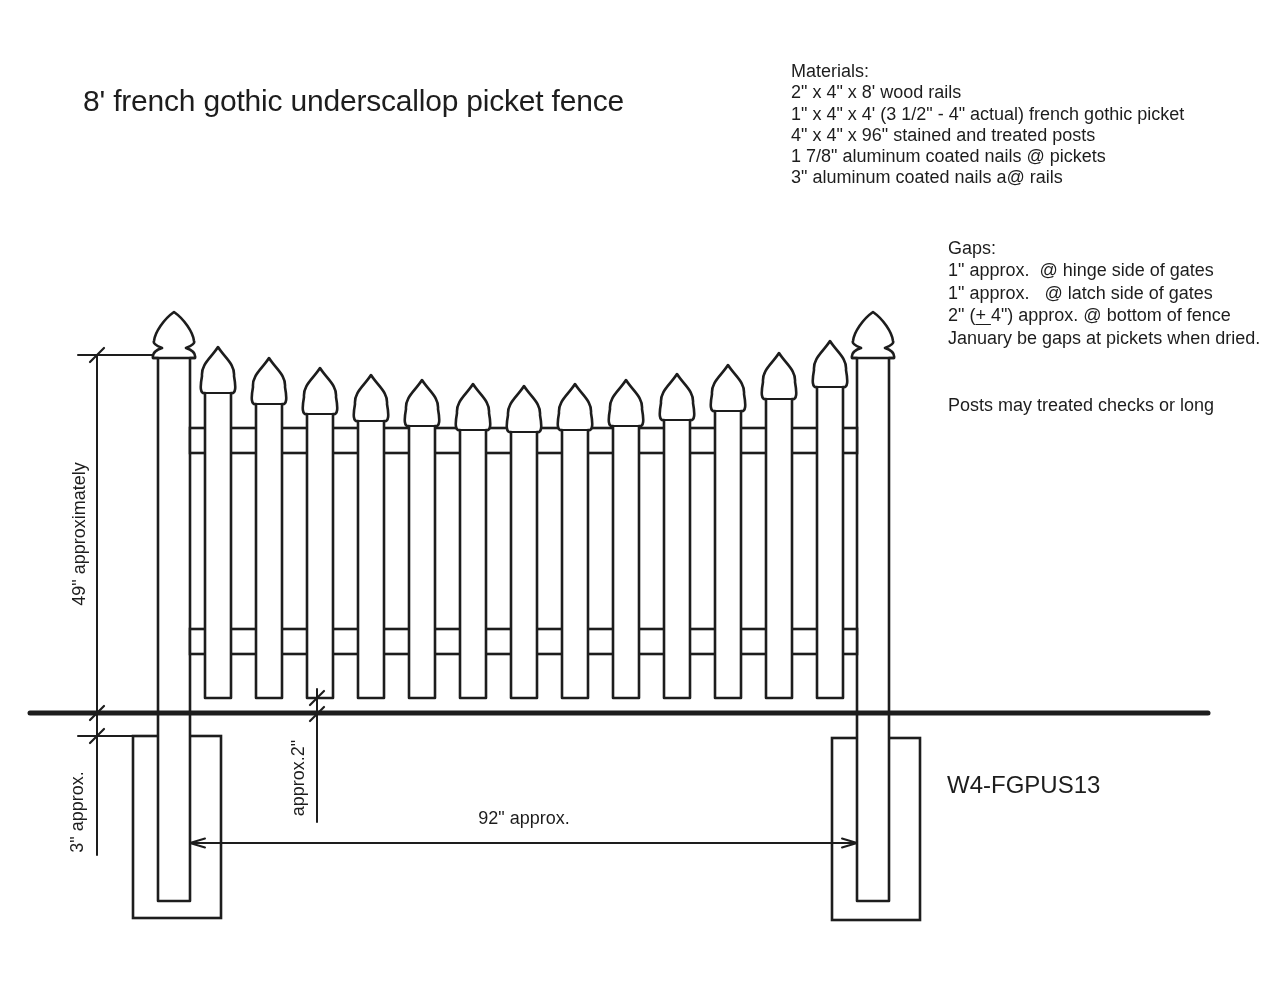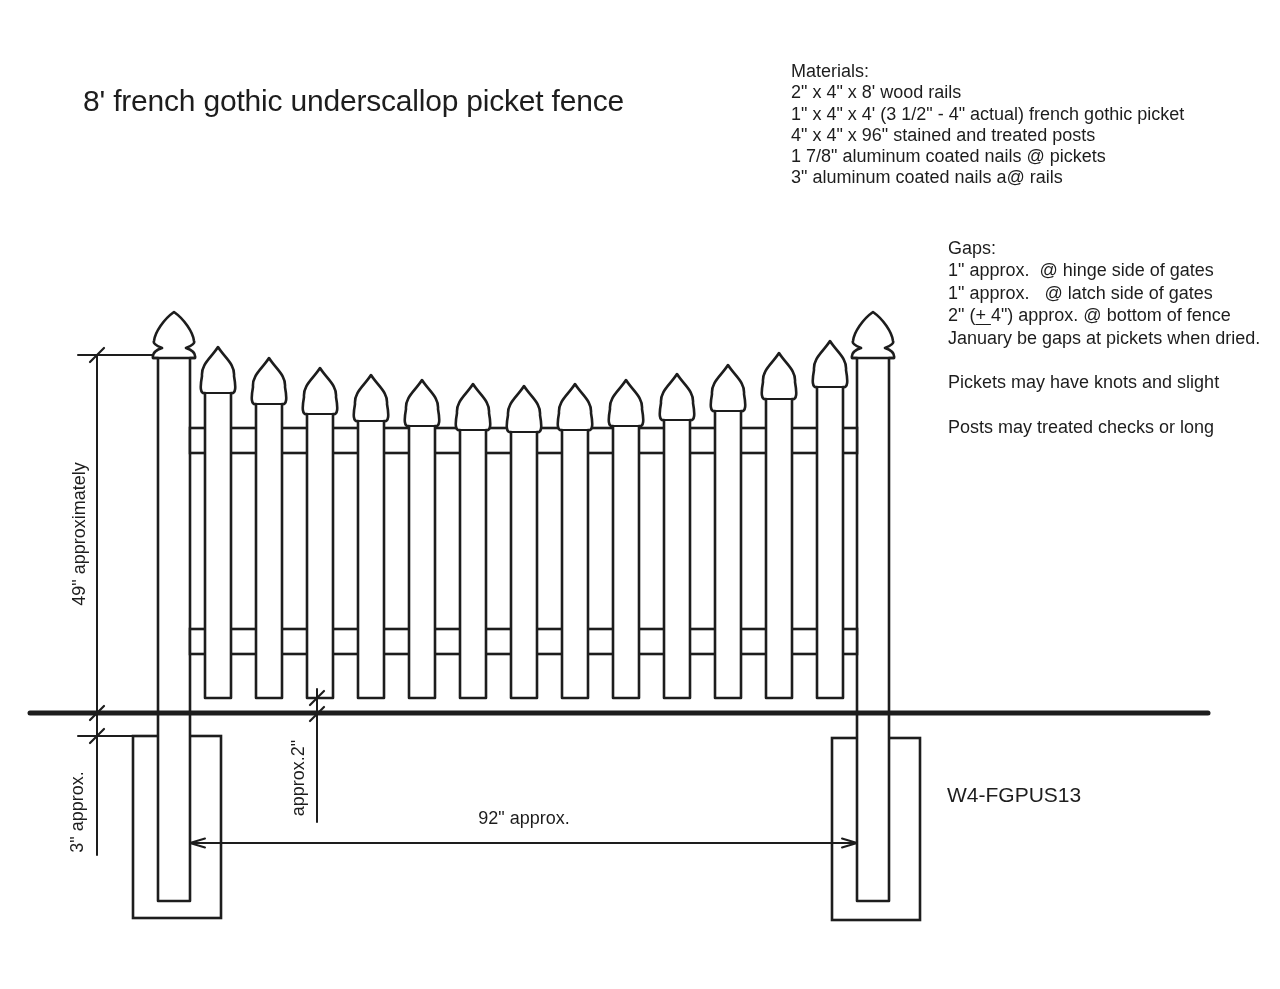--- a/index.html
+++ b/index.html
@@ -12,21 +12,21 @@
   .abs{position:absolute;}
   .drawing-title{left:83px;top:84px;font-size:30px;letter-spacing:-0.2px;white-space:nowrap;}
   .materials{left:791px;top:61px;font-size:18px;line-height:21.3px;}
   .gaps{left:905px;top:237px;font-size:18px;line-height:22.4px;margin-left:43px;}
   .tline{white-space:pre;}
   .spacer{height:22.4px;}
   .u{ text-decoration:underline;text-underline-offset:3px;white-space:pre;}
   .vlabel{position:absolute;transform:translate(-50%,-50%) rotate(-90deg);
           white-space:nowrap;font-size:18px;}
   .hdim-label{left:524px;top:808px;transform:translateX(-50%);font-size:18px;white-space:nowrap;}
-  .part-number{left:947px;top:771px;font-size:21px;white-space:nowrap;margin-top:12px;}
+  .part-number{left:947px;top:771px;font-size:24px;white-space:nowrap;}
 </style>
 </head>
 <body>
 
 <div id="canvas">
 
   <svg id="fence-svg" width="1280" height="989" viewBox="0 0 1280 989">
       <rect x="133" y="736" width="88" height="182" fill="#fff" stroke="#1d1d1d" stroke-width="2.6"></rect>
       <rect x="832" y="738" width="88" height="182" fill="#fff" stroke="#1d1d1d" stroke-width="2.6"></rect>
       <path d="M 158 901 L 158 358 L 153 358
@@ -168,21 +168,20 @@
     <div class="tline">3" aluminum coated nails a@ rails</div>
   </div>
 
   <div class="abs gaps">
     <div class="tline">Gaps:</div>
     <div class="tline">1" approx.  @ hinge side of gates</div>
     <div class="tline">1" approx.   @ latch side of gates</div>
     <div class="tline"><span>2" (</span><span class="u">+ </span><span>4") approx. @ bottom of fence</span></div>
     <div class="tline">January be gaps at pickets when dried.</div>
     <div class="spacer"></div>
-    <div class="tline">Pickets may have knots and slight</div>
     <div class="spacer"></div>
     <div class="tline">Posts may treated checks or long</div>
   </div>
 
   <div class="vlabel" style="left:79px;top:534px;">49" approximately</div>
 
   <div class="vlabel" style="left:77px;top:812px;">3" approx.</div>
 
   <div class="vlabel" style="left:298px;top:778px;">approx.2"</div>
 

